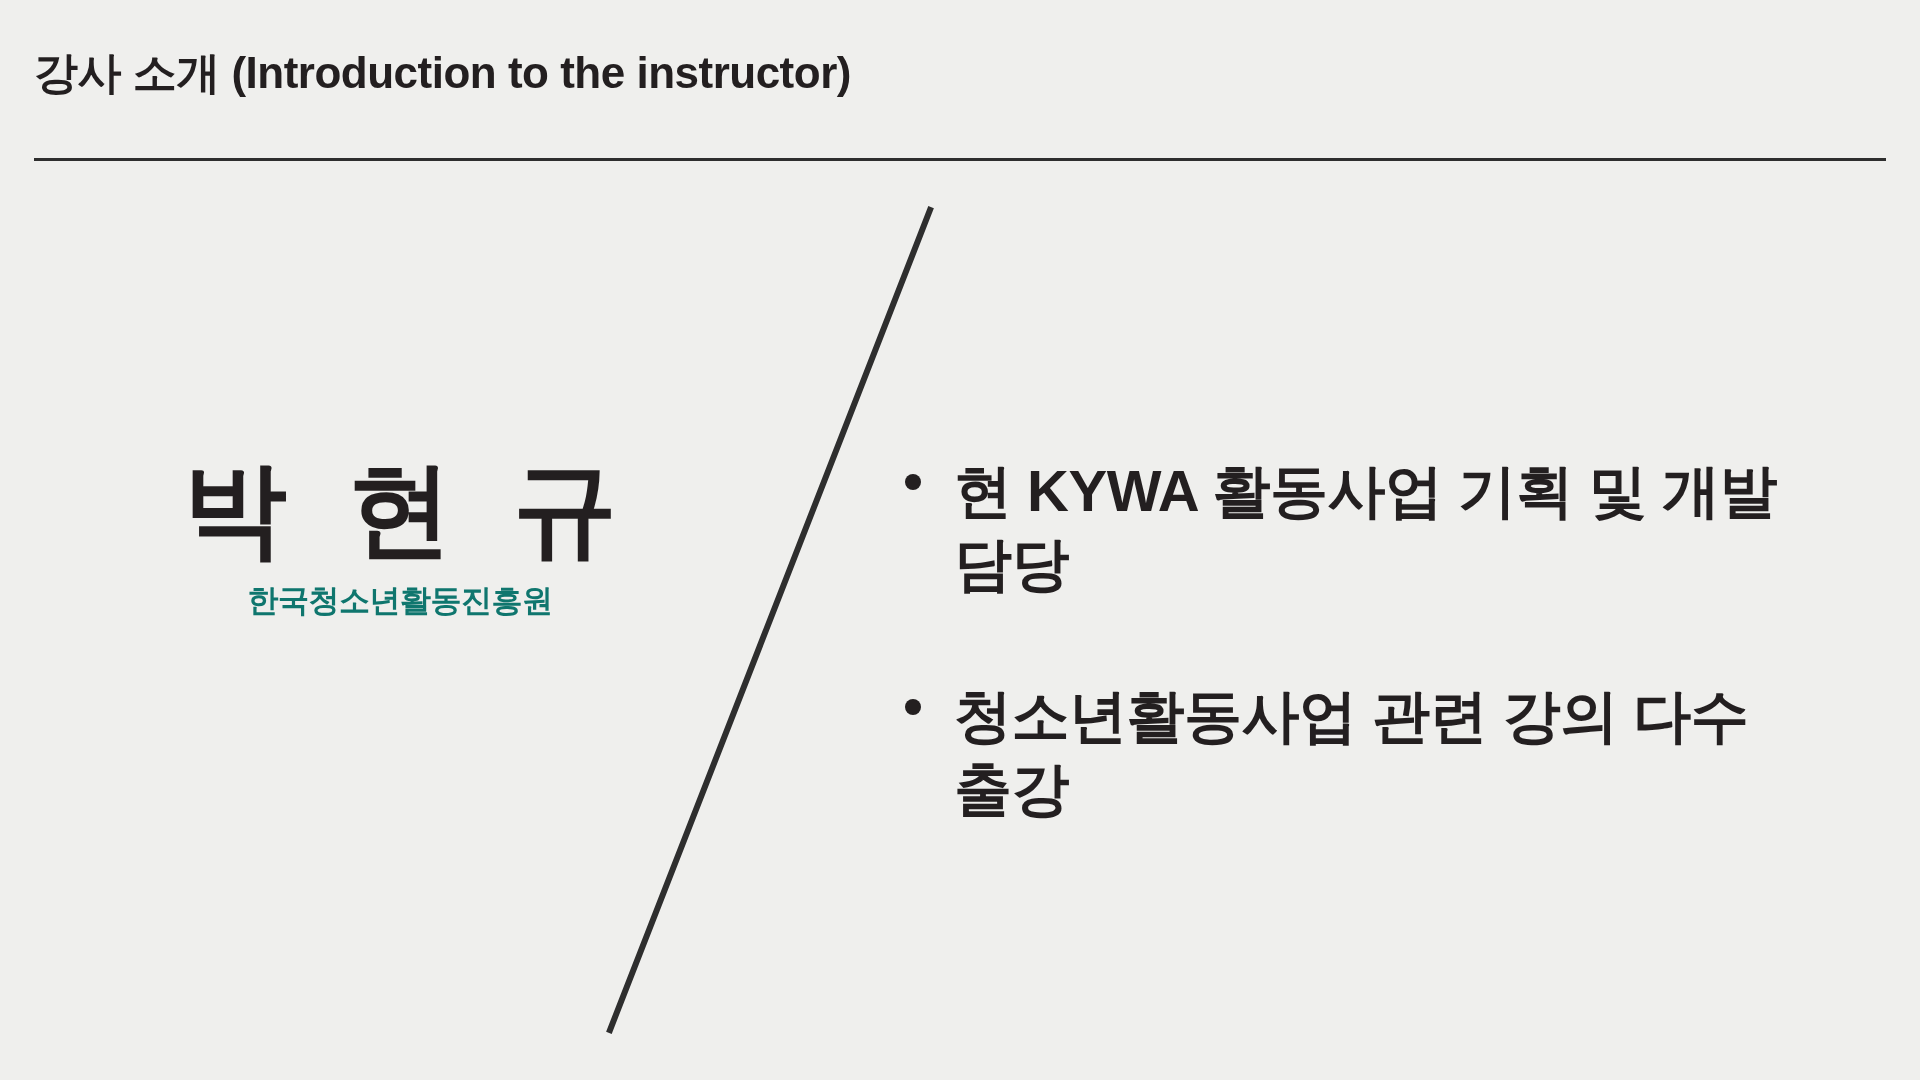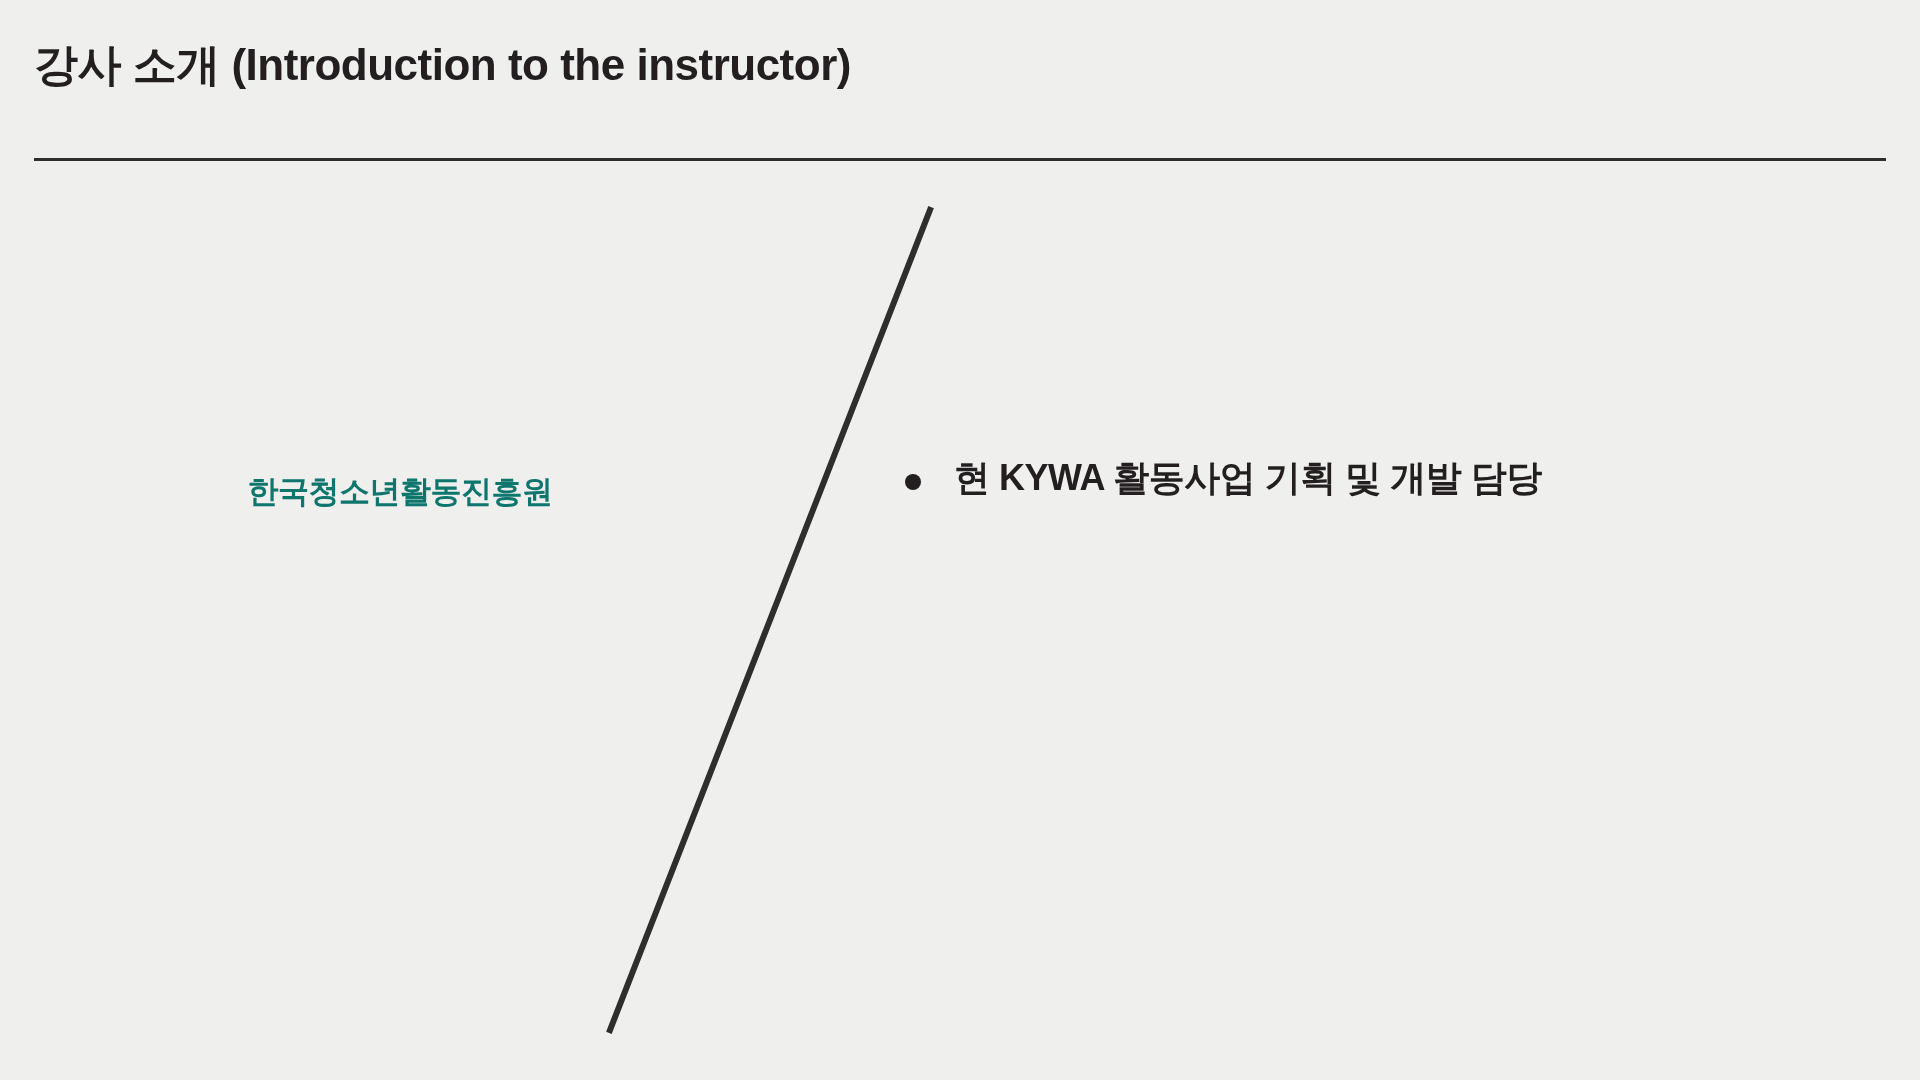--- a/index.html
+++ b/index.html
@@ -18,21 +18,21 @@
     position: relative;
     width: 1920px;
     height: 1080px;
     box-sizing: border-box;
   }
 
   
   .slide-title {
     position: absolute;
     left: 34px;
-    top: 36px;
+    top: 44px;
     font-size: 44px;
     font-weight: 700;
     letter-spacing: -0.5px;
     color: #231f20;
     white-space: nowrap;
   }
   .title-rule {
     position: absolute;
     left: 34px;
     top: 158px;
@@ -93,44 +93,49 @@
   .bullet-dot {
     width: 16px;
     height: 16px;
     border-radius: 50%;
     background: #231f20;
     flex: 0 0 auto;
     margin-top: 19px;
     margin-right: 33px;
   }
   .bullet-text {
-    font-size: 36px;
+    font-size: 58px;
     font-weight: 700;
     line-height: 1.25;
     letter-spacing: -0.5px;
     color: #231f20;
   }
 </style>
 </head>
 <body>
 
 <div class="slide">
 
   <div class="slide-title">강사 소개 (Introduction to the instructor)</div>
 
   <div class="title-rule"></div>
 
   <svg class="divider" viewBox="0 0 340 840" preserveAspectRatio="none">
     <line x1="330" y1="10" x2="10" y2="830" stroke="#2e2e2e" stroke-width="6" stroke-linecap="square"></line>
   </svg>
 
   <div class="left-block">
+    <div class="instructor-name">박 현 규</div>
     <div class="instructor-org">한국청소년활동진흥원</div>
   </div>
 
   <div class="right-block">
     <div class="bullet-row">
       <span class="bullet-dot"></span>
       <span class="bullet-text">현 KYWA 활동사업 기획 및 개발 담당</span>
     </div>
+    <div class="bullet-row">
+      <span class="bullet-dot"></span>
+      <span class="bullet-text">청소년활동사업 관련 강의 다수 출강</span>
+    </div>
   </div>
 
 </div>
 
 </body></html>

